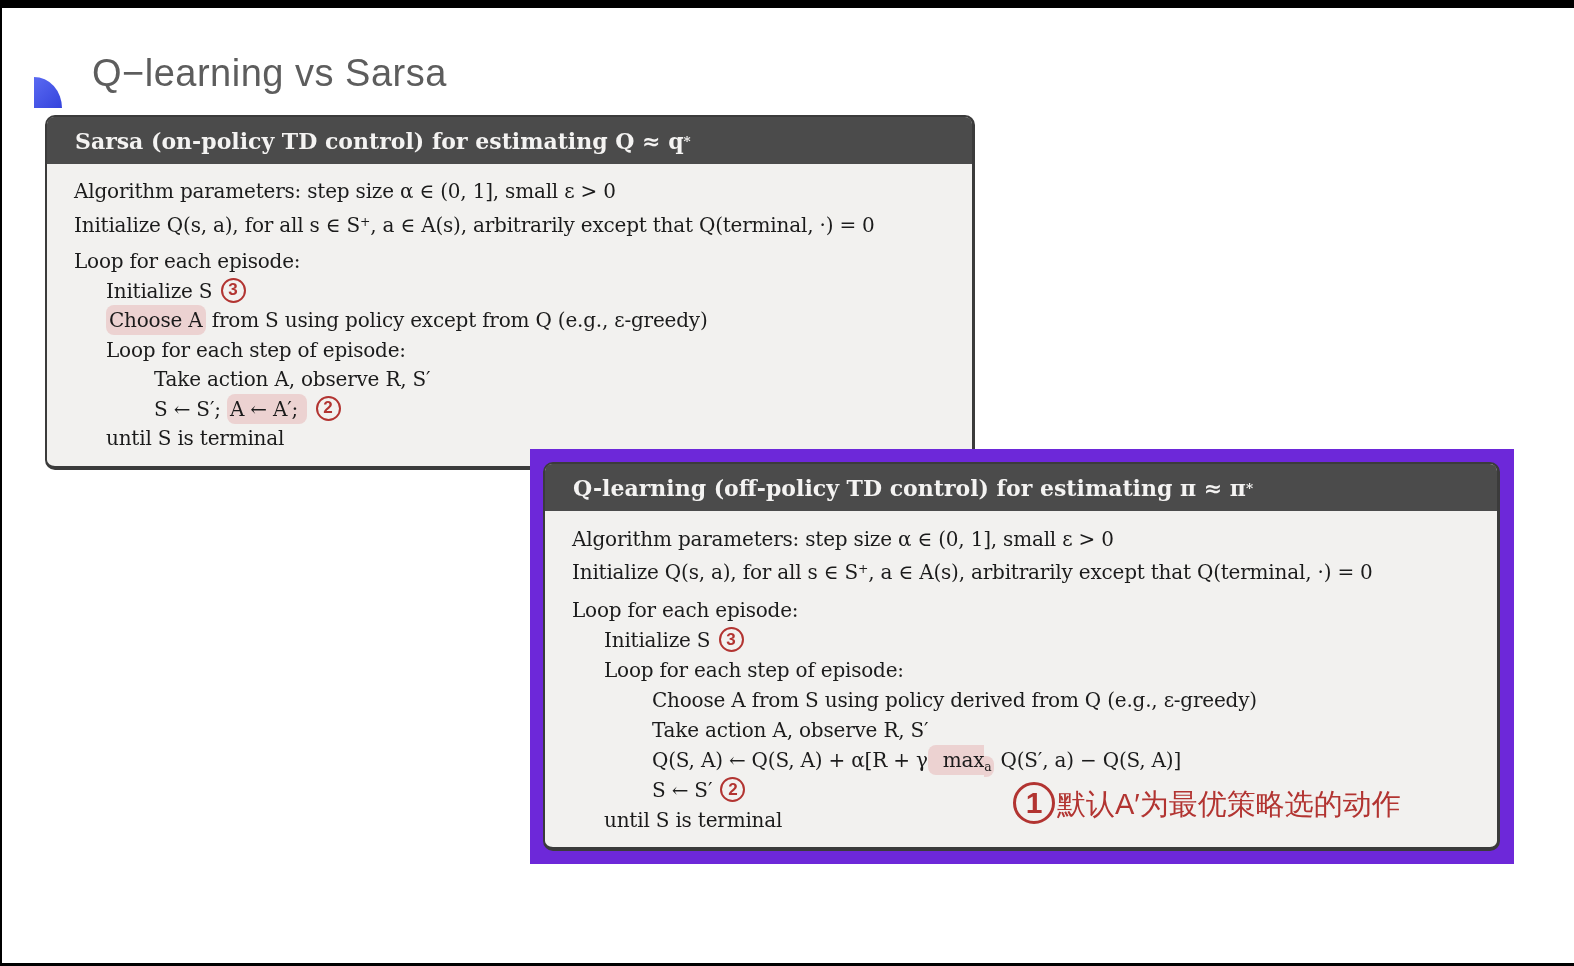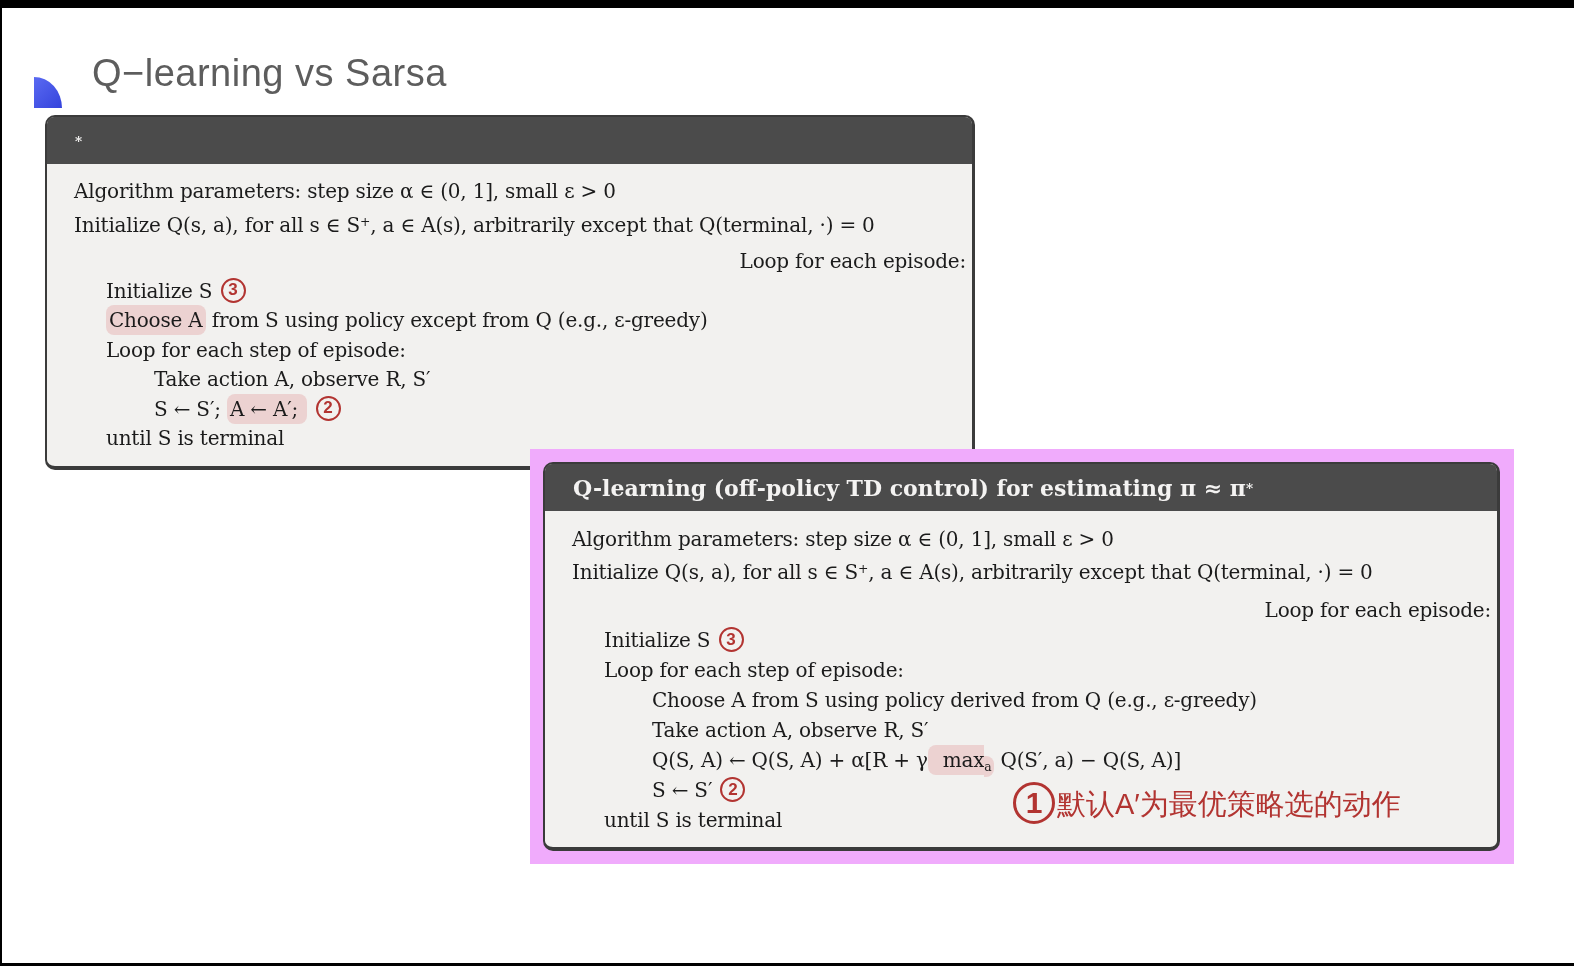--- a/index.html
+++ b/index.html
@@ -33,26 +33,26 @@
     border-radius:10px;}
   .boxhead{display:flex;align-items:center;height:47px;background:var(--header-bg);
     border-radius:7px 7px 0 0;padding-left:28px;color:#f4f3f2;
     font-weight:bold;font-size:22px;white-space:pre;}
   .boxbody{padding:13px 6px 12px 27px;font-size:20px;color:#1b1b1b;
     letter-spacing:-0.2px;}
   .line{white-space:pre;overflow:visible;}
   .ind0{margin-left:0;}
   .ind1{margin-left:32px;}
   .ind2{margin-left:80px;}
-  .gap{margin-top:11px;text-align:right;}
+  .gap{margin-top:11px;}
 
   .sarsa{left:45px;top:115px;width:930px;}
   .sarsa .line{height:29.5px;line-height:29.5px;}
 
-  .qwrap{position:absolute;left:530px;top:449px;background:#f0abfc;
+  .qwrap{position:absolute;left:530px;top:449px;background:#6d28d9;
     padding:13px 14px 13px 13px;}
   .qlearn{position:relative;width:957px;}
   .qlearn .line{height:30px;line-height:30px;}
 
   .hl{background:var(--pink);border-radius:8px;padding:3px 3px;}
   .hl:has(+ .hl){border-top-right-radius:0;border-bottom-right-radius:0;padding-right:0;padding-left:15px;}
   .hl + .hl{border-top-left-radius:0;border-bottom-left-radius:0;padding-left:0;}
   .sub{font-size:0.62em;vertical-align:-0.35em;}
   .sup{font-size:0.62em;vertical-align:0.5em;}
 
@@ -75,21 +75,21 @@
 
 <div class="canvas">
   <div class="topbar"></div>
   <div class="leftbar"></div>
   <div class="bottombar"></div>
 
   <div class="accent"></div>
   <h1 class="title">Q−learning vs Sarsa</h1>
 
   <section class="algobox sarsa">
-    <header class="boxhead" id="sarsa-head"><span class="sub">*</span></header>
+    <header class="boxhead" id="sarsa-head"><span>Sarsa (on-policy TD control) for estimating Q ≈ q</span><span class="sub">*</span></header>
     <div class="boxbody" id="sarsa-body">
         <div class="line ind0"><span>Algorithm parameters: step size α ∈ (0, 1], small ε &gt; 0</span></div>
         <div class="line ind0"><span>Initialize Q(s, a), for all s ∈ S</span><span class="sup">+</span><span>, a ∈ A(s), arbitrarily except that Q(terminal, ·) = 0</span></div>
         <div class="line ind0 gap"><span>Loop for each episode:</span></div>
         <div class="line ind1"><span>Initialize S </span><span class="circle">3</span></div>
         <div class="line ind1"><span class="hl">Choose A</span><span> from S using policy except from Q (e.g., ε-greedy)</span></div>
         <div class="line ind1"><span>Loop for each step of episode:</span></div>
         <div class="line ind2"><span>Take action A, observe R, S′</span></div>
         <div class="line ind2"><span>S ← S′; </span><span class="hl">A ← A′; </span><span> </span><span class="circle">2</span></div>
         <div class="line ind1"><span>until S is terminal</span></div>

